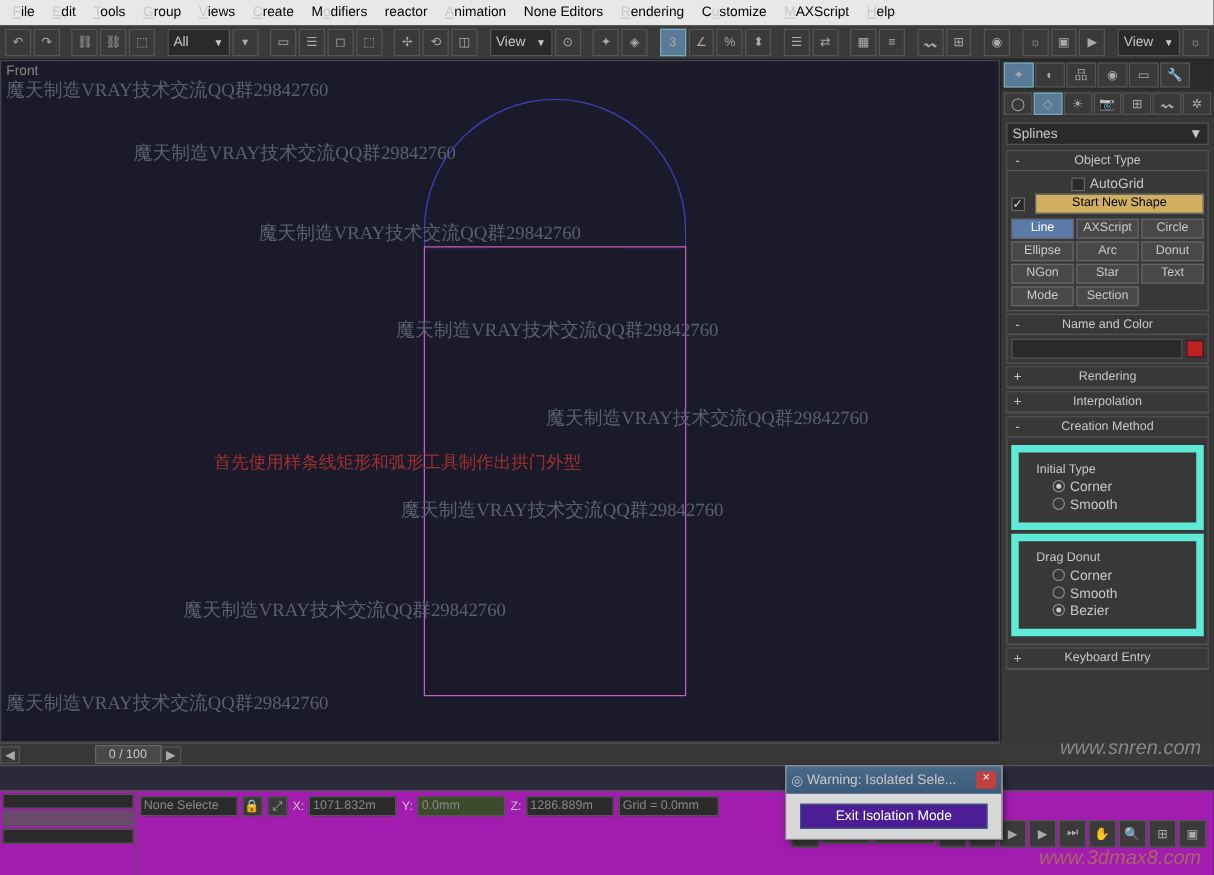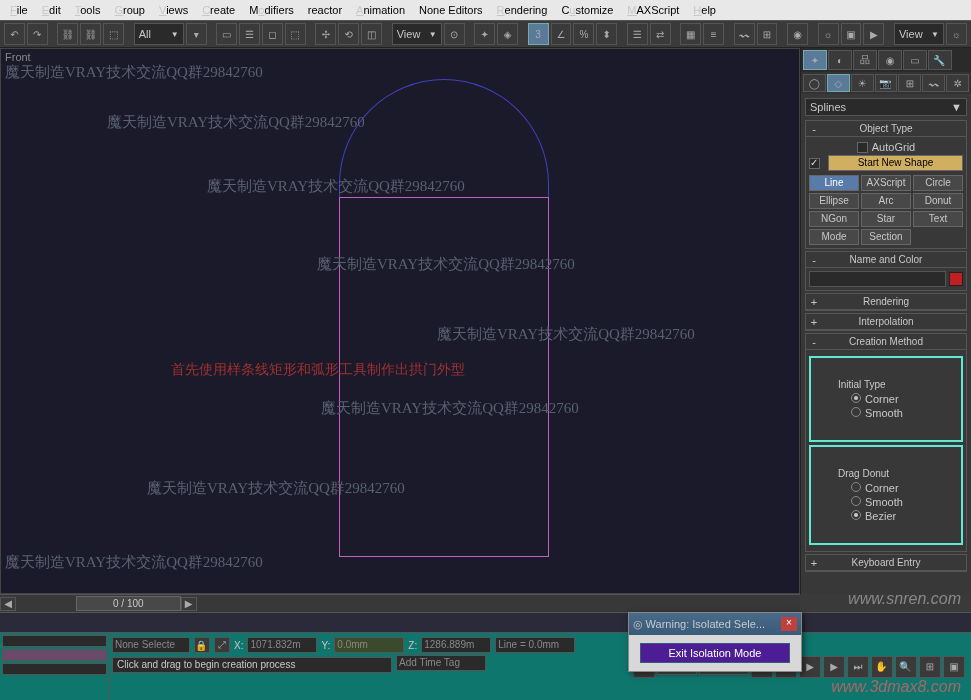--- a/index.html
+++ b/index.html
@@ -34,29 +34,29 @@
 .chkrow{display:flex;align-items:center;gap:4px;padding:1px 0;font-size:10px;justify-content:center}
 .chk{width:11px;height:11px;background:#2a2a2a;border:1px solid #666;display:inline-block}
 .chk.on{background:#2a2a2a;position:relative}
 .chk.on::after{content:"✓";position:absolute;left:0;top:-2px;color:#ddd;font-size:10px}
 .btngrid{display:grid;grid-template-columns:1fr 1fr 1fr;gap:2px;margin-top:3px}
 .pbtn{height:16px;background:#484848;border:1px solid #666;text-align:center;font-size:10px;line-height:14px}
 .pbtn.sel{background:#5a7aaa;color:#fff}
 .pbtn.hl{background:#d0b060;color:#000}
 .colorsw{width:14px;height:14px;background:#c02020;border:1px solid #222;display:inline-block;vertical-align:middle}
 .namefield{height:16px;background:#2a2a2a;border:1px solid #555;flex:1}
-.fieldset{border:2px solid #5eead4;margin:3px 0;padding:20px}
+.fieldset{border:6px solid #5eead4;margin:3px 0;padding:7px}
 .fieldset .leg{font-size:10px;margin:-10px 0 2px 4px;background:#383838;display:inline-block;padding:0 3px}
 .radio{width:10px;height:10px;border:1px solid #888;border-radius:50%;display:inline-block;margin-right:4px;position:relative}
 .radio.on::after{content:"";position:absolute;left:2px;top:2px;width:4px;height:4px;background:#ccc;border-radius:50%}
 .radrow{display:flex;padding:1px 0 1px 20px;font-size:10px}
 .timeslider{position:absolute;left:0;top:594px;width:800px;height:18px;background:#383838;border-top:1px solid #555;display:flex;align-items:center}
-.tslabel{background:#484848;border:1px solid #666;padding:1px 36px;font-size:10px;margin-left:60px}
+.tslabel{background:#484848;border:1px solid #666;padding:1px 10px;font-size:10px;margin-left:60px}
 .timeline{position:absolute;left:0;top:612px;width:971px;height:20px;background:#2a2a3a;border-top:1px solid #555}
-.status{position:absolute;left:0;top:632px;width:971px;height:68px;background:#0f766e;border-top:1px solid #555;display:flex}
+.status{position:absolute;left:0;top:632px;width:971px;height:68px;background:#a21caf;border-top:1px solid #555;display:flex}
 .status-left{width:110px;border-right:1px solid #555;padding:2px}
 .minitl{height:12px;background:#2a2a2a;border:1px solid #555;margin-bottom:2px}
 .status-mid{flex:1;padding:2px}
 .coordrow{display:flex;align-items:center;gap:4px;height:20px}
 .coordlbl{font-size:10px}
 .coordfield{width:70px;height:16px;background:#2a2a2a;border:1px solid #555;padding:0 2px;font-size:10px;line-height:14px;color:#888}
 .statmsg{height:16px;background:#2a2a2a;border:1px solid #555;margin-top:2px;padding:0 4px;font-size:10px;line-height:14px;width:280px}
 .status-right{width:340px;display:flex;align-items:center;gap:2px;padding:2px}
 .dialog{position:absolute;left:628px;top:612px;width:174px;background:#d8d8d8;border:1px solid #888;box-shadow:2px 2px 6px rgba(0,0,0,.5)}
 .dlg-title{height:22px;background:linear-gradient(#4a6a8a,#3a5a7a);display:flex;align-items:center;padding:0 4px;color:#fff;font-size:11px;justify-content:space-between}
@@ -296,25 +296,21 @@
     <div class="coordrow">
       <div class="coordfield" style="width:78px">None Selecte</div>
       <div class="tbtn" style="width:16px;height:16px">🔒</div>
       <div class="tbtn" style="width:16px;height:16px">⤢</div>
       <span class="coordlbl">X:</span>
         <div class="coordfield">1071.832m</div>
       <span class="coordlbl">Y:</span>
         <div class="coordfield" style="background:#3a4a2a">0.0mm</div>
       <span class="coordlbl">Z:</span>
         <div class="coordfield">1286.889m</div>
-      <div class="coordfield" style="width:80px">Line = 0.0mm</div>
-    </div>
-    <div style="display:flex;gap:4px">
-      <div class="statmsg">Click and drag to begin creation process</div>
-      <div class="coordfield" style="width:90px">Add Time Tag</div>
+      <div class="coordfield" style="width:80px">Grid = 0.0mm</div>
     </div>
   </div>
   <div class="status-right">
     <div class="tbtn">🔑</div>
     <div class="pbtn" style="width:40px">Auto</div>
     <div class="pbtn" style="width:50px">Set Key</div>
     <div class="tbtn">⏮</div>
     <div class="tbtn">◀</div>
     <div class="tbtn">▶</div>
     <div class="tbtn">▶</div>

